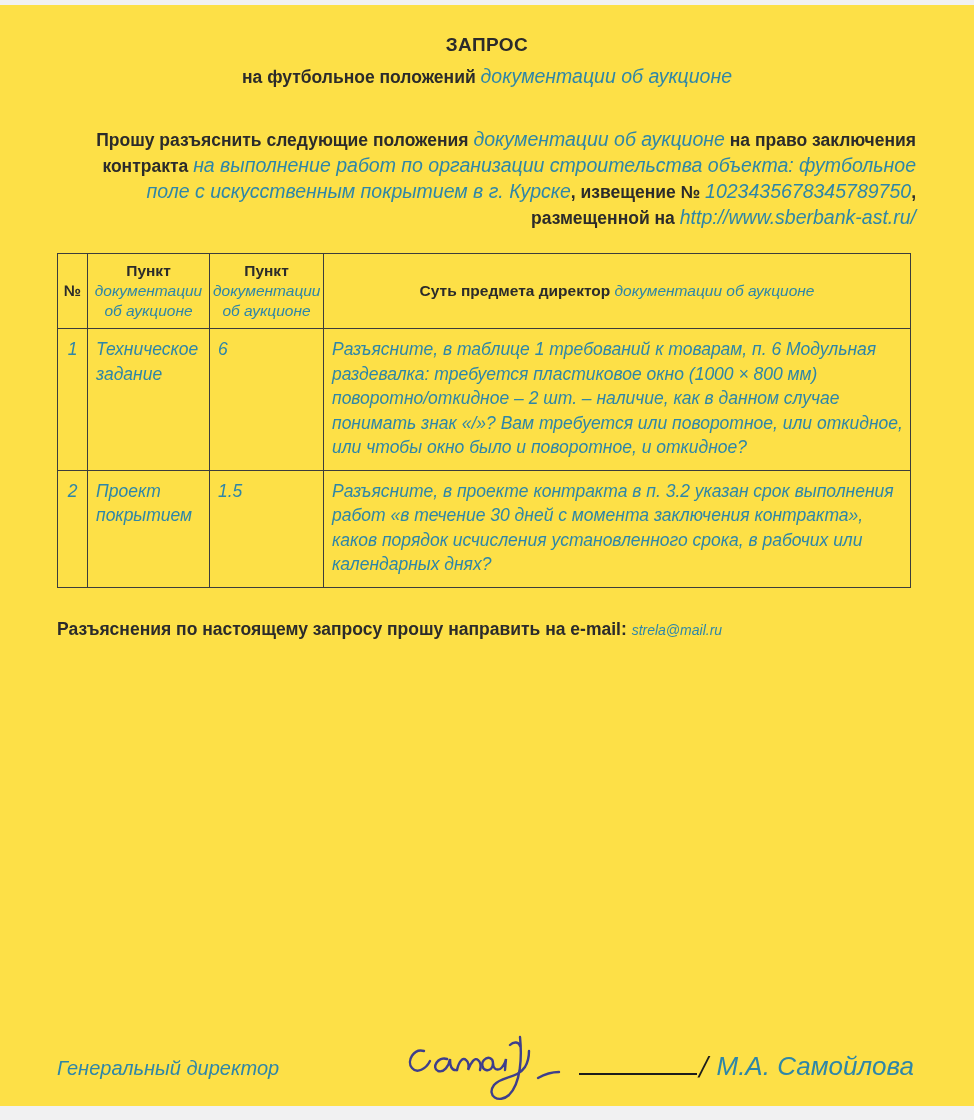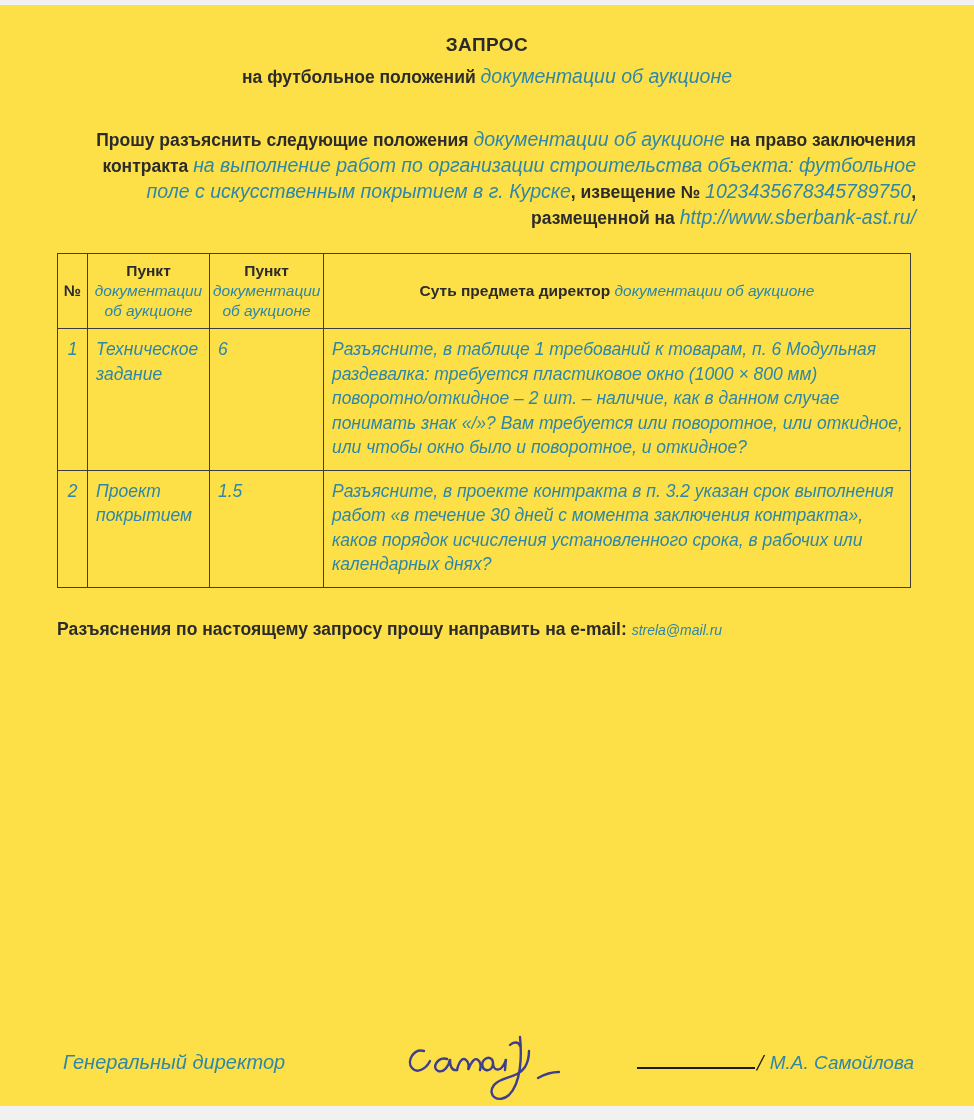--- a/index.html
+++ b/index.html
@@ -87,30 +87,30 @@
   .email-line {
     margin: 31px 57px 0 57px;
     font-size: 17.5px;
     font-weight: 600;
     color: #2b2b2b;
   }
   .email-line .blue { font-size: 14px; }
   
   .footer-row {
     position: absolute;
-    left: 63px;
+    left: 57px;
     right: 60px;
     top: 1046px;
     display: flex;
     justify-content: space-between;
     align-items: baseline;
     gap: 48px;
   }
   .position-title { font-size: 20px; }
-  .sign-right { font-size: 19px; white-space: nowrap; }
+  .sign-right { font-size: 26px; white-space: nowrap; }
   .blank-line {
     display: inline-block;
     width: 118px;
     border-bottom: 2px solid #1c1c1c;
     margin-right: 2px;
   }
   .slash { color: #1c1c1c; font-family: "DejaVu Serif", serif; font-style: italic; }
   .signature-wrap {
     position: absolute;
     left: 398px;

